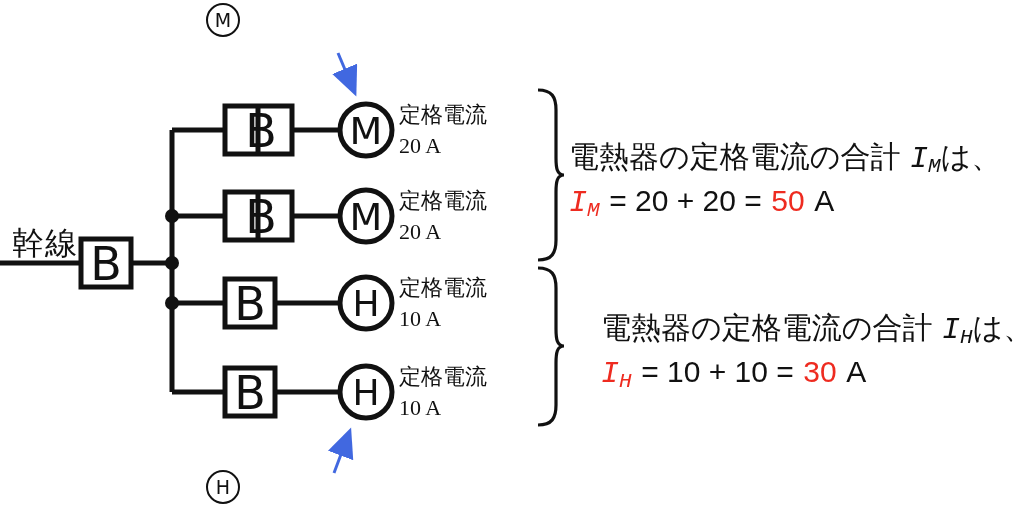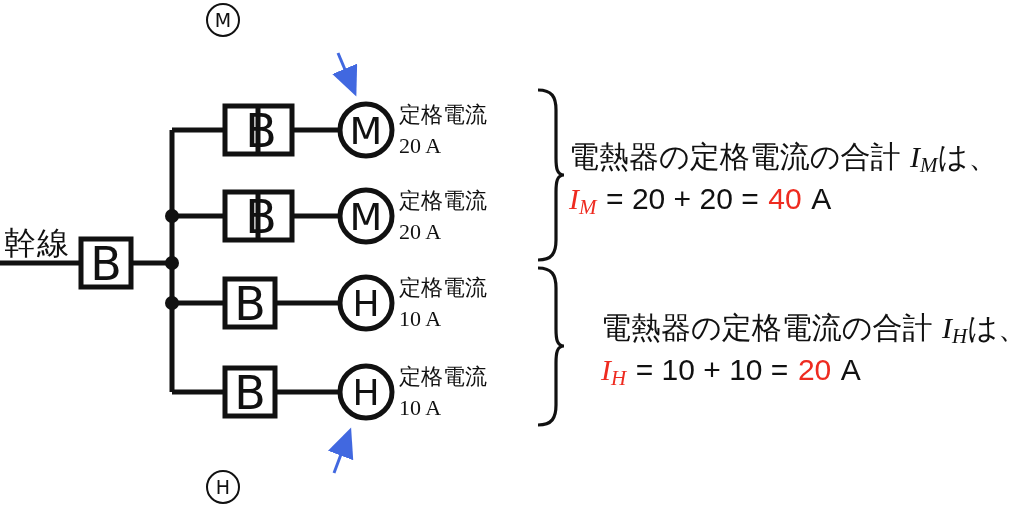--- a/index.html
+++ b/index.html
@@ -5,21 +5,21 @@
   html,body{margin:0;padding:0;background:#fff}
   .stage{position:relative;width:1028px;height:522px;background:#fff;overflow:hidden;
          font-family:"DejaVu Sans","Liberation Sans",sans-serif;color:#111}
   .stage svg{position:absolute;left:0;top:0}
   svg text{font-family:"DejaVu Sans","Liberation Sans",sans-serif;fill:#111}
   .txt{position:absolute;white-space:nowrap}
   .kansen{font-size:32px;letter-spacing:1px}
   .rated{font-size:22px;line-height:31px}
   .rated .num{font-family:Liberation Serif, serif}
   .summary{font-size:30px;line-height:42px}
-  .mvar{font-family:Liberation Serif, serif;font-style:italic}
+  .mvar{font-family:Liberation Mono, monospace;font-style:italic}
   .mvar sub{font-size:0.7em;font-style:italic;vertical-align:-0.25em;line-height:0}
   .eq{font-family:Liberation Sans, sans-serif}
   .red{color:var(--red)}
   .annot{position:absolute;display:flex;align-items:center;font-size:31px}
   .sym{display:inline-flex;align-items:center;justify-content:center;flex:0 0 auto;
        width:30px;height:30px;border:2.5px solid #111;border-radius:50%;
        font-size:19px;margin-right:8px}
   .wavy{text-decoration-line:underline;text-decoration-style:wavy;
         text-decoration-color:var(--red);text-decoration-thickness:2px;
         text-underline-offset:6px}
@@ -87,21 +87,21 @@
       <path d="M538 90 C552 90 556 97 556 110 L556 158 C556 168 557 175 564 175 C557 175 556 182 556 192 L556 240 C556 253 552 260 538 260"></path>
       <path d="M538 268 C552 268 556 275 556 288 L556 329 C556 339 557 346 564 346 C557 346 556 353 556 363 L556 405 C556 418 552 425 538 425"></path>
     </g>
 
     <g stroke-width="3" fill="none">
       <line x1="338" y1="53" x2="354" y2="91" style="stroke:var(--blue)" marker-end="url(#arrowB)"></line>
       <line x1="334" y1="473" x2="349" y2="433" style="stroke:var(--blue)" marker-end="url(#arrowB)"></line>
     </g>
   </svg>
 
-  <div class="txt kansen" style="left:4px;top:222px">幹線</div>
+  <div class="txt kansen" style="left:12px;top:222px">幹線</div>
 
   <div class="txt rated" style="left:399px;top:99px">
     <div>定格電流</div>
     <div class="num">20 A</div>
   </div>
   <div class="txt rated" style="left:399px;top:185px">
     <div>定格電流</div>
     <div class="num">20 A</div>
   </div>
   <div class="txt rated" style="left:399px;top:272px">
@@ -111,30 +111,30 @@
   <div class="txt rated" style="left:399px;top:361px">
     <div>定格電流</div>
     <div class="num">10 A</div>
   </div>
 
   <div class="txt summary" style="left:569px;top:136px">
     <div><span>電熱器の定格電流の合計</span>
       <span class="mvar"><span>I</span><sub>M</sub></span><span>は、</span></div>
     <div><span class="mvar red"><span>I</span><sub>M</sub></span>
       <span class="eq">= 20 + 20 =</span>
-      <span class="eq red">40</span>
+      <span class="eq red">50</span>
       <span class="eq">A</span></div>
   </div>
 
   <div class="txt summary" style="left:601px;top:307px">
     <div><span>電熱器の定格電流の合計</span>
       <span class="mvar"><span>I</span><sub>H</sub></span><span>は、</span></div>
     <div><span class="mvar red"><span>I</span><sub>H</sub></span>
       <span class="eq">= 10 + 10 =</span>
-      <span class="eq red">20</span>
+      <span class="eq red">30</span>
       <span class="eq">A</span></div>
   </div>
 
   <div class="annot" style="left:206px;top:3px">
     <span class="sym">M</span>
   </div>
 
   <div class="annot" style="left:206px;top:470px">
     <span class="sym">H</span>
   </div>

